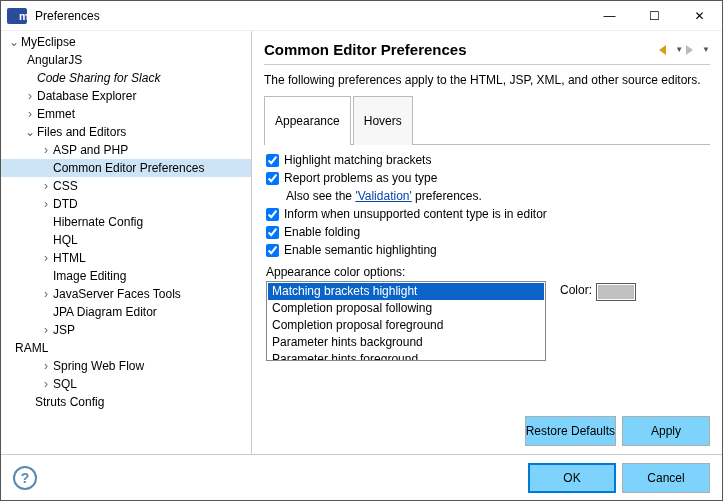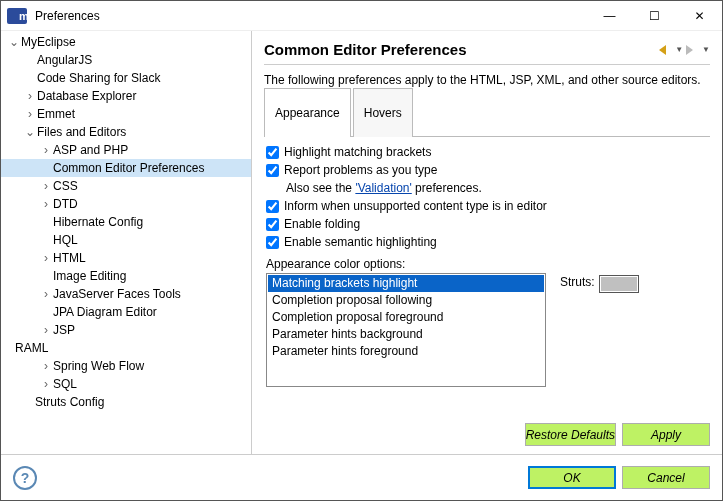--- a/index.html
+++ b/index.html
@@ -12,38 +12,38 @@
 .sidebar { width: 251px; display: flex; flex-direction: column; border-right: 1px solid #ccc; }
 .filter { margin: 5px; padding: 3px 6px; border: 1px solid #ccc; color: #888; font-style: italic; }
 .tree { flex: 1; overflow: auto; padding: 2px 0; }
 .tree-row { display: flex; align-items: center; height: 18px; white-space: nowrap; cursor: default; }
 .tree-row .tw { width: 14px; display: inline-flex; justify-content: center; color: #666; }
 .tree-row.selected { background: #cde4f7; }
 .main { flex: 1; display: flex; flex-direction: column; padding: 10px 12px 8px 12px; overflow: hidden; }
 .main-head { display: flex; align-items: center; border-bottom: 1px solid #ccc; padding-bottom: 6px; margin-bottom: 8px; }
 .main-head h1 { font-size: 15px; font-weight: 600; flex: 1; }
 .navarrow { width: 16px; height: 16px; margin-left: 2px; display: inline-flex; align-items: center; justify-content: center; }
-.desc { }
+.desc { margin-bottom: 8px; }
 .tabs { display: flex; border-bottom: 1px solid #bbb; }
 .tab { padding: 17px 10px; border: 1px solid #bbb; border-bottom: none; margin-right: 2px; position: relative; top: 1px; background: #f7f7f7; }
 .tab.active { background: #fff; }
 .opts { padding: 8px 2px; }
 .chk { display: flex; align-items: center; margin-bottom: 4px; }
 .chk input { margin-right: 5px; }
 .indent { margin-left: 20px; margin-bottom: 4px; }
 .vlink { color: #0645ad; text-decoration: underline; }
 .coloropt-label { margin-top: 8px; margin-bottom: 2px; }
 .colorwrap { display: flex; }
-.colorlist { border: 1px solid #888; width: 280px; height: 114px; overflow: auto; padding:1px;}
+.colorlist { border: 1px solid #888; width: 280px; height: 80px; overflow: auto; padding:1px;}
 .colorlist .item { padding: 0 4px; line-height: 17px; }
 .colorlist .item.sel { background: #0a64c8; color: #fff; }
 .colorctl { margin-left: 14px; display: flex; align-items: flex-start; margin-top:2px;}
 .swatch { width: 40px; height: 18px; border: 1px solid #555; background: #c0c0c0; box-shadow: inset 0 0 0 1px #fff; margin-left: 4px; }
 .right-btns { margin-top: auto; display: flex; justify-content: flex-end; gap: 6px; padding-top: 10px; }
-.btn { min-width: 88px; height: 23px; border: 1px solid #adadad; background: #bef264; display: inline-flex; align-items: center; justify-content: center; font-style: italic; }
+.btn { min-width: 88px; height: 30px; border: 1px solid #adadad; background: #7dd3fc; display: inline-flex; align-items: center; justify-content: center; }
 .btn.primary { border: 2px solid #0078d7; }
 .footer { height: 46px; border-top: 1px solid #ccc; display: flex; align-items: center; padding: 0 12px; }
 .help { width: 24px; height: 24px; border: 2px solid #5a88b4; border-radius: 50%; color: #5a88b4; display: flex; align-items: center; justify-content: center; font-size: 14px; font-weight: bold; }
 .footer .spacer { flex: 1; }
 .dd { font-size: 8px; color: #555; margin-left: 1px; }
 </style>
 </head>
 <body>
 
 <div class="titlebar">
@@ -54,25 +54,25 @@
   <div class="winbtn">✕</div>
 </div>
 
 <div class="body">
   <div class="sidebar">
     <div class="tree" id="tree">
         <div class="tree-row" style="padding-left: 6px;">
           <span class="tw">⌄</span>
           <span>MyEclipse</span>
         </div>
-        <div class="tree-row" style="padding-left: 22px;">
+        <div class="tree-row" style="padding-left: 12px;">
           <span class="tw"></span>
           <span>AngularJS</span>
         </div>
-        <div class="tree-row" style="padding-left: 22px;">
+        <div class="tree-row" style="padding-left: 22px; font-style: italic;">
           <span class="tw"></span>
           <span>Code Sharing for Slack</span>
         </div>
         <div class="tree-row" style="padding-left: 22px;">
           <span class="tw">›</span>
           <span>Database Explorer</span>
         </div>
         <div class="tree-row" style="padding-left: 22px;">
           <span class="tw">›</span>
           <span>Emmet</span>
@@ -191,21 +191,21 @@
       <div class="coloropt-label">Appearance color options:</div>
       <div class="colorwrap">
         <div class="colorlist" id="colorlist">
             <div class="item sel">Matching brackets highlight</div>
             <div class="item">Completion proposal following</div>
             <div class="item">Completion proposal foreground</div>
             <div class="item">Parameter hints background</div>
             <div class="item">Parameter hints foreground</div>
           </div>
         <div class="colorctl">
-          <span>Struts:</span>
+          <span>Color:</span>
           <button class="swatch" style="background:#c0c0c0"></button>
         </div>
       </div>
     </div>
     <div class="right-btns">
       <button class="btn">Restore Defaults</button>
       <button class="btn">Apply</button>
     </div>
   </div>
 </div>

